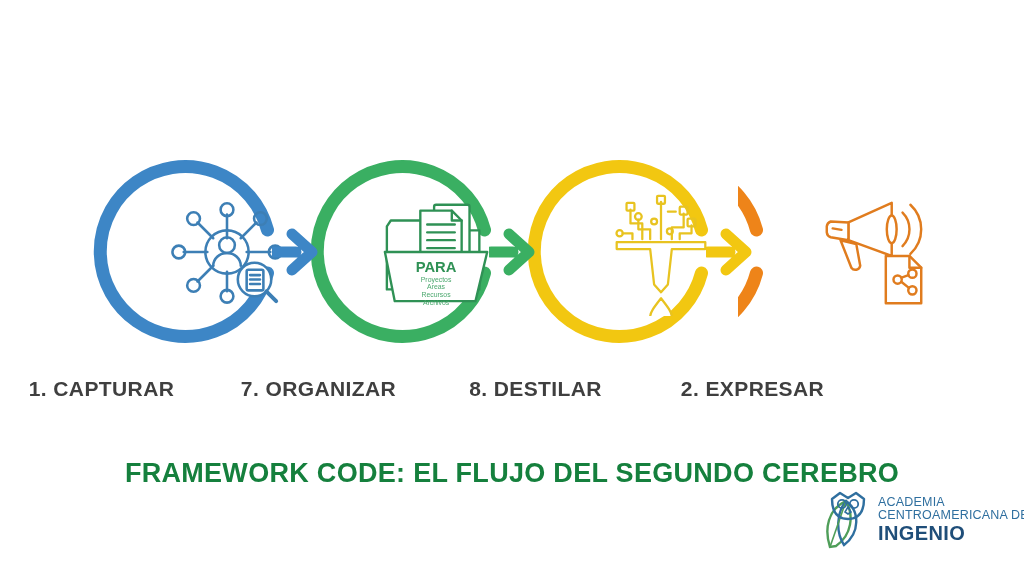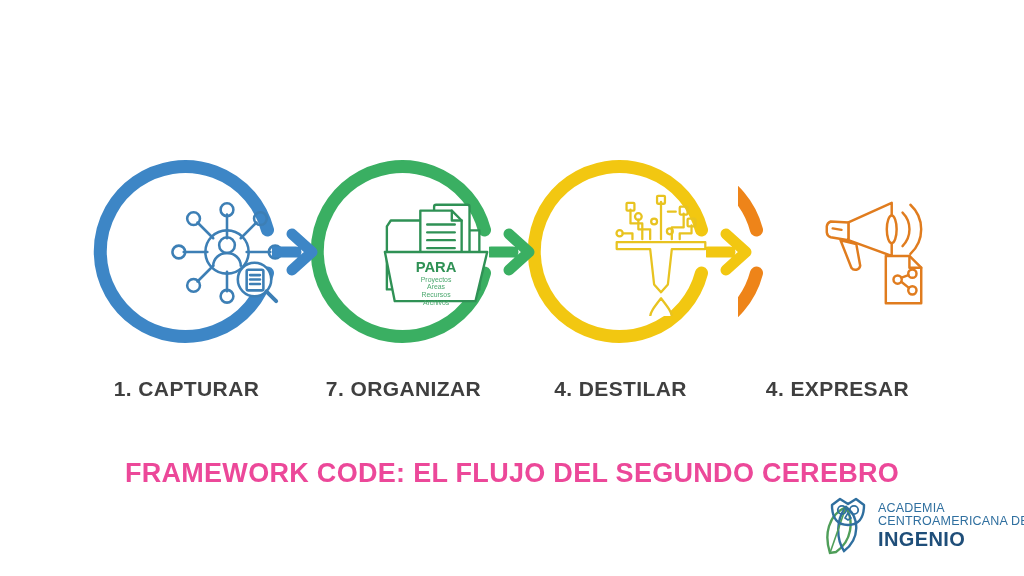--- a/index.html
+++ b/index.html
@@ -74,21 +74,20 @@
   .arrow svg { display: block; }
 
   
   .labels {
     position: absolute;
     left: 0;
     top: 372px;
     width: 1024px;
     height: 34px;
     display: flex;
-    justify-content: center;
     align-items: center;
   }
   .label-slot {
     width: 203px;
     flex: 0 0 auto;
     text-align: center;
     font-size: 21px;
     font-weight: bold;
     letter-spacing: 0.4px;
     color: #3f3f3f;
@@ -102,29 +101,29 @@
   
   .title {
     position: absolute;
     left: 0;
     top: 458px;
     width: 1024px;
     text-align: center;
     font-size: 27px;
     font-weight: bold;
     letter-spacing: 0.3px;
-    color: #ec4899;
+    color: #15803d;
     white-space: nowrap;
   }
 
   
   .logo {
     position: absolute;
     right: 16px;
-    bottom: 16px;
+    bottom: 22px;
     width: 186px;
     height: 68px;
     display: flex;
     align-items: center;
     justify-content: space-between;
   }
   .logo-mark {
     width: 54px;
     height: 62px;
     flex: 0 0 auto;
@@ -322,23 +321,23 @@
       </div>
     </div>
 
   </div>
 
   <div class="labels">
     <div class="label-slot">1. CAPTURAR</div>
     <div class="label-gap"></div>
     <div class="label-slot">7. ORGANIZAR</div>
     <div class="label-gap"></div>
-    <div class="label-slot">4. DESTILAR</div>
+    <div class="label-slot">8. DESTILAR</div>
     <div class="label-gap"></div>
-    <div class="label-slot">4. EXPRESAR</div>
+    <div class="label-slot">2. EXPRESAR</div>
   </div>
 
   <div class="title">FRAMEWORK CODE: EL FLUJO DEL SEGUNDO CEREBRO</div>
 
   <div class="logo">
     <div class="logo-mark">
       <svg width="54" height="62" viewBox="0 0 54 62" aria-hidden="true">
 
         <path d="M 8 58 C 2 40 6 20 24 12 C 32 26 30 46 14 57 Z" fill="none" stroke="#4f9e59" stroke-width="2.4"></path>
         <path d="M 24 12 C 38 22 38 44 22 56 C 14 44 14 24 24 12 Z" fill="none" stroke="#2f6f9f" stroke-width="2.4"></path>

